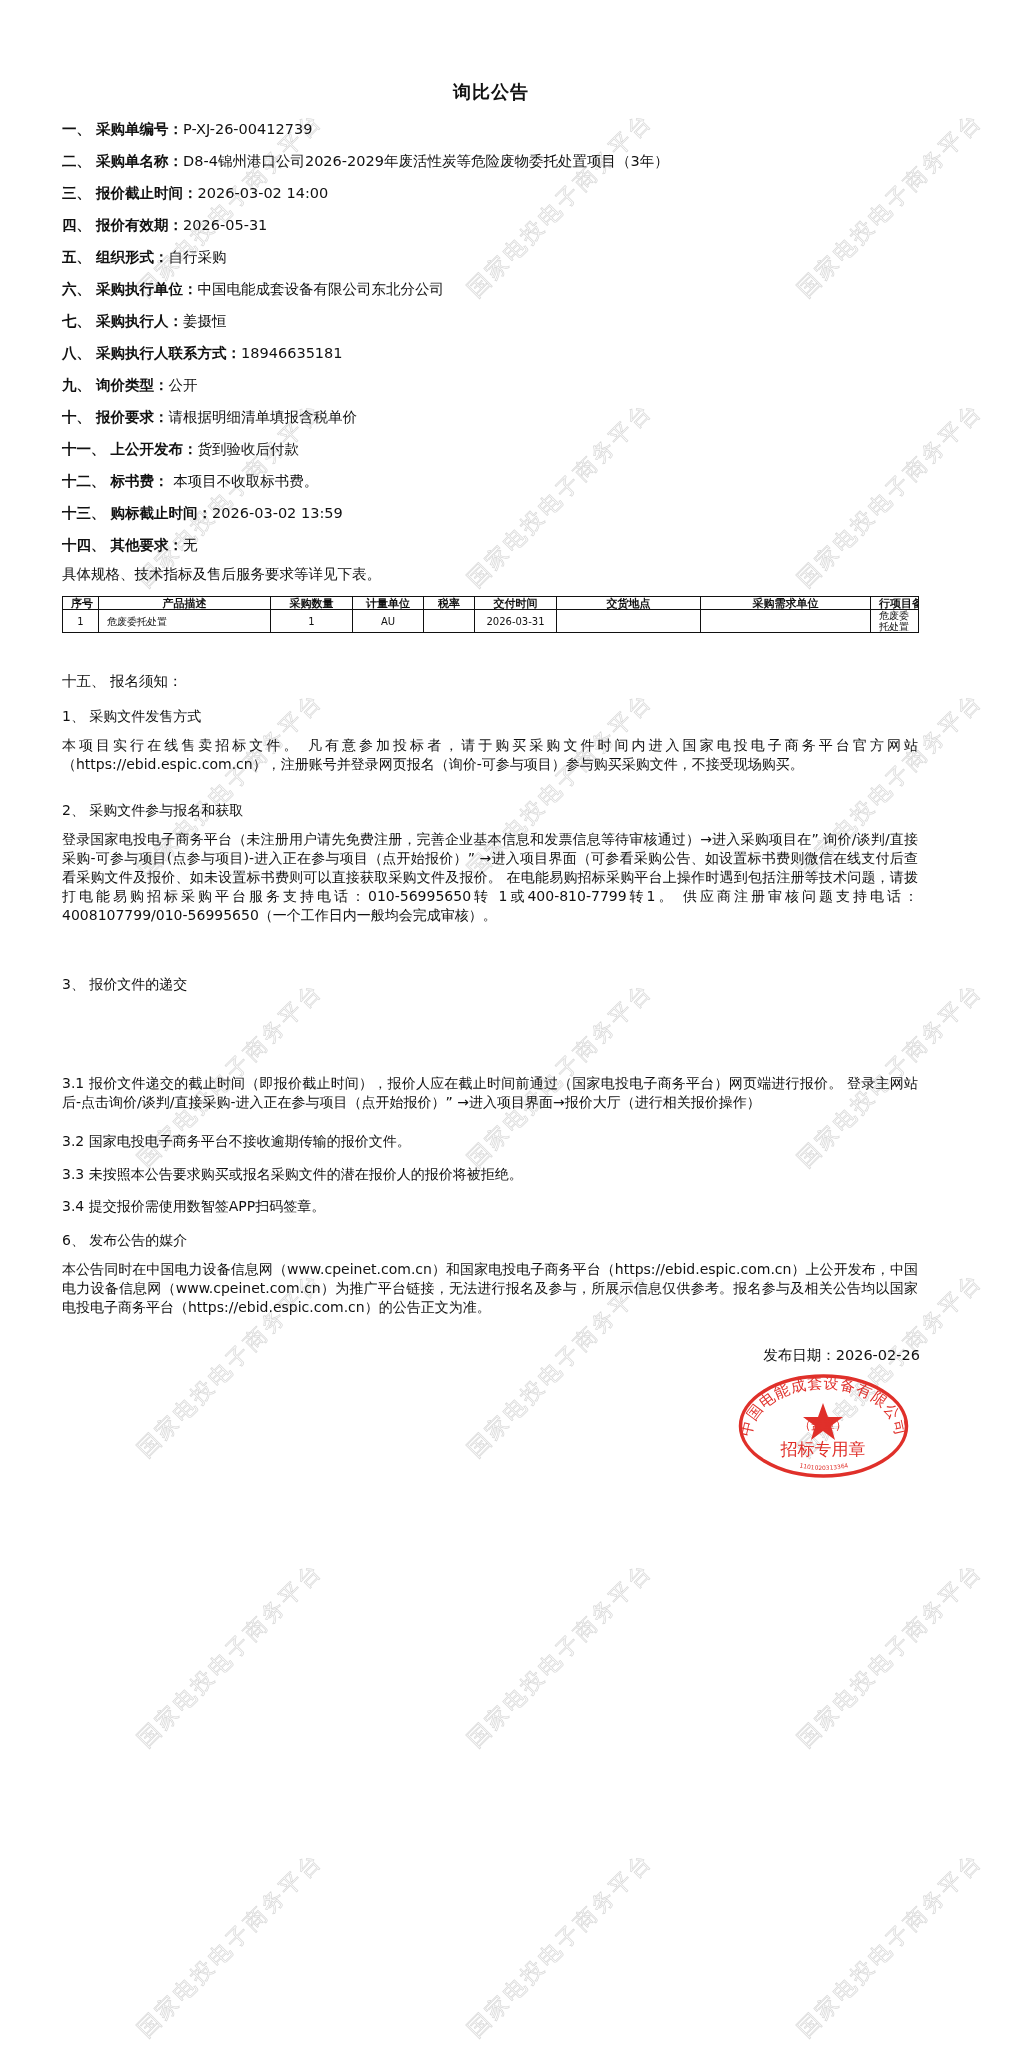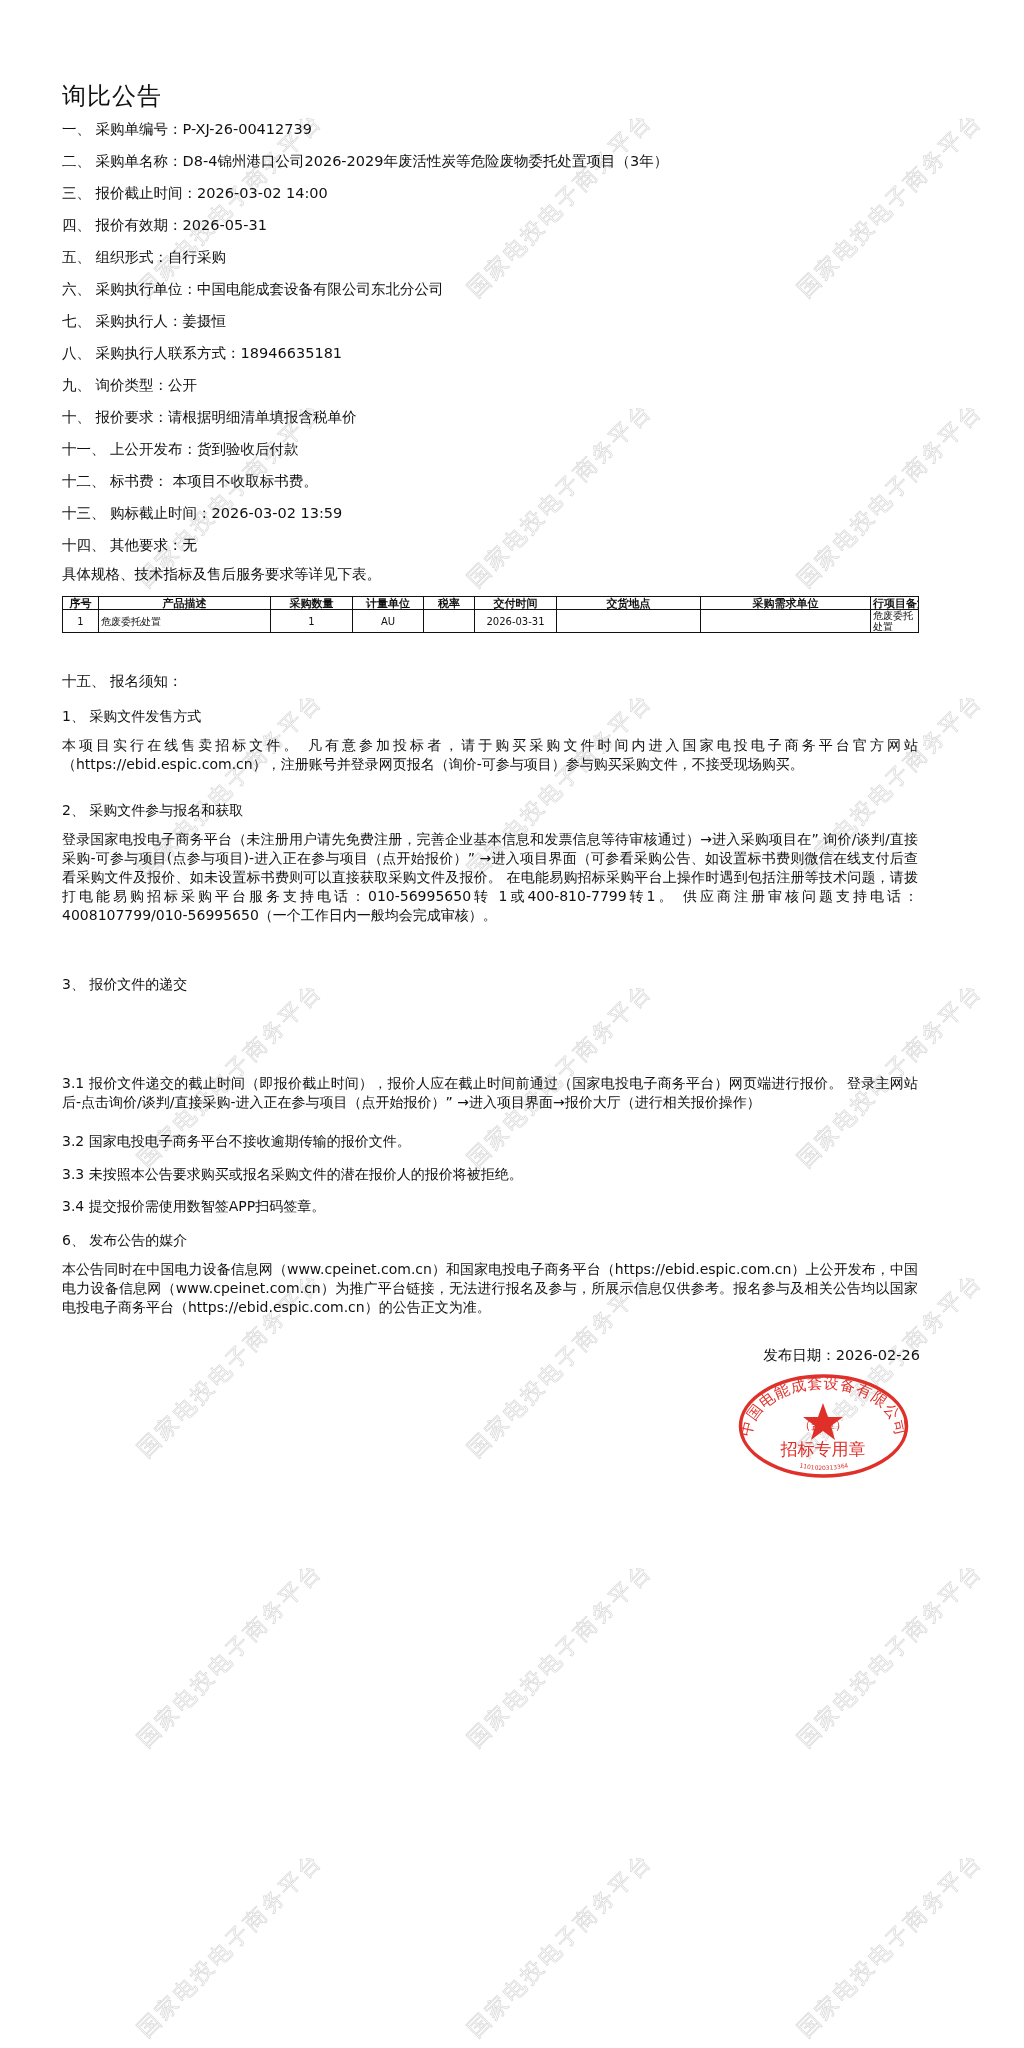--- a/index.html
+++ b/index.html
@@ -37,51 +37,52 @@
       left: 62px;
       top: 0;
       width: 858px;
       z-index: 1;
     }
     .title {
       position: absolute;
       left: 0;
       width: 858px;
       top: 80px;
-      font-size: 24px;
-      font-weight: normal;
+      text-align: center;
+      font-size: 18px;
+      font-weight: bold;
       letter-spacing: 1px;
     }
     .field {
       position: absolute;
       left: 0;
       font-size: 14.5px;
       white-space: nowrap;
       line-height: 18px;
     }
-    .field .lbl { font-weight: normal; text-align: center; }
+    .field .lbl { font-weight: bold; text-align: center; }
     .note {
       position: absolute;
       left: 0;
       top: 565px;
       font-size: 14.5px;
       white-space: nowrap;
     }
     table.items {
       position: absolute;
       left: 0;
       top: 596px;
       width: 856px;
       border-collapse: collapse;
       font-size: 10px;
       table-layout: fixed;
     }
     table.items th, table.items td {
       border: 1.6px solid #111;
-      padding: 0 2px;
+      padding: 0 8px;
       line-height: 11px;
       vertical-align: middle;
     }
     table.items th {
       font-weight: bold;
       font-size: 11px;
       height: 12px;
       text-align: center;
       white-space: nowrap;
       overflow: hidden;

